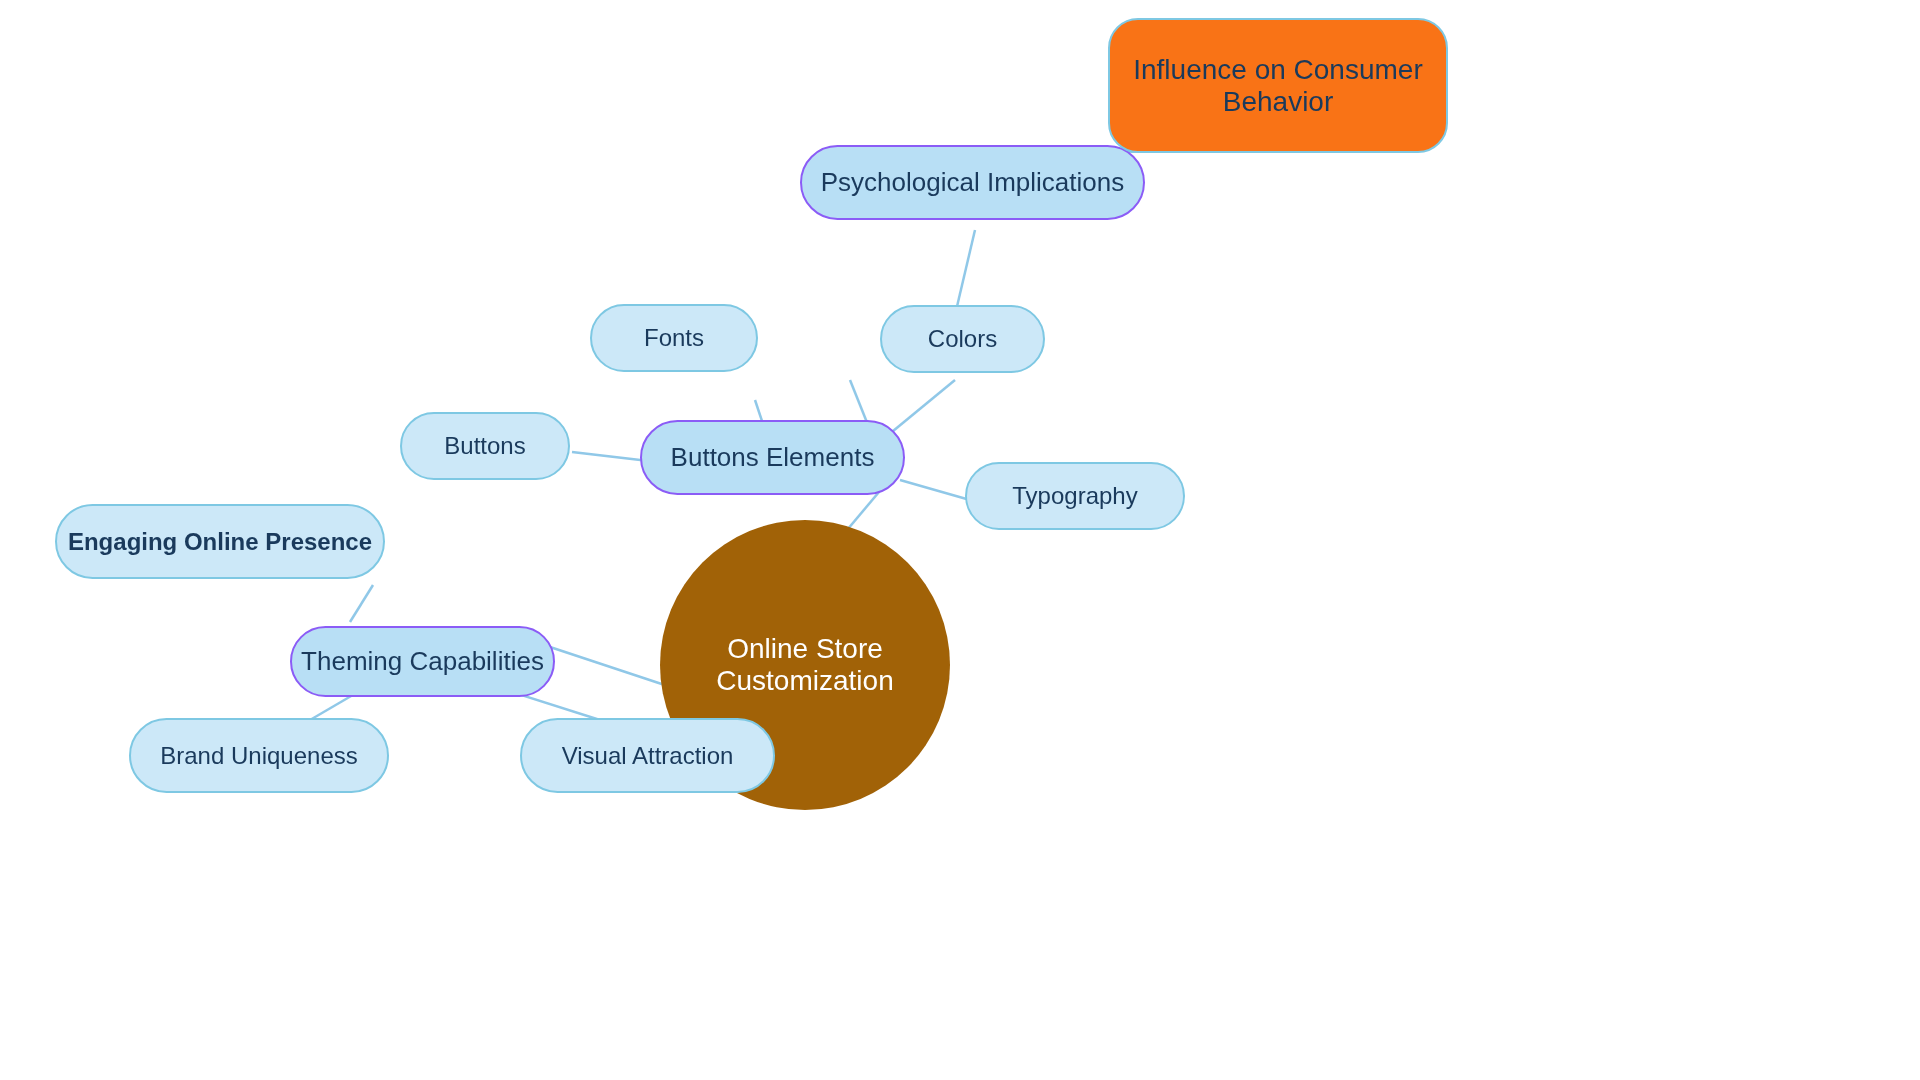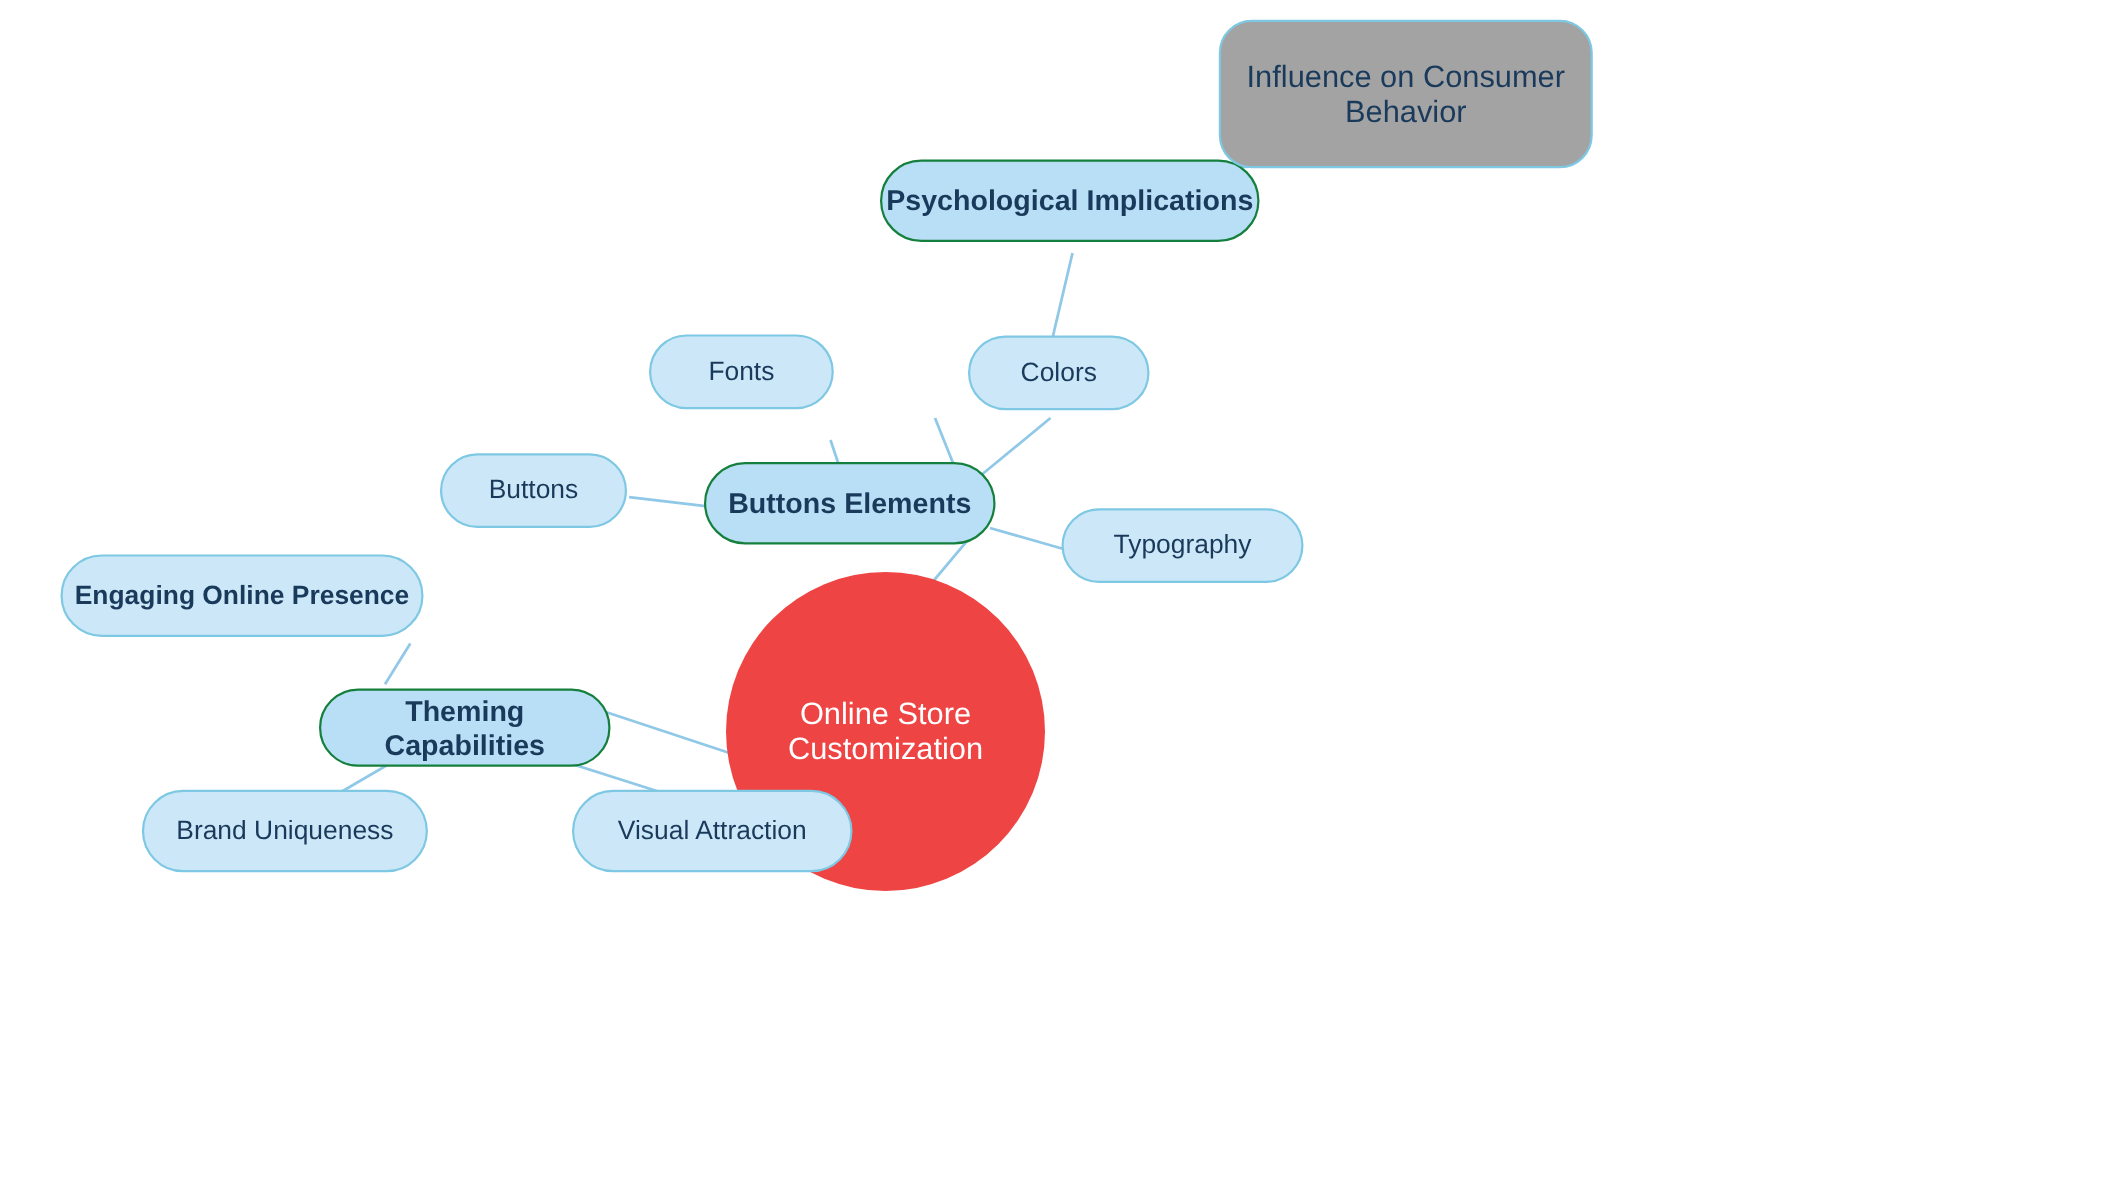--- a/index.html
+++ b/index.html
@@ -24,45 +24,45 @@
       position: absolute;
       display: flex;
       align-items: center;
       justify-content: center;
       text-align: center;
       border-radius: 50px;
       cursor: pointer;
     }
 
     .node-center {
-      background: #ef4444;
+      background: #a16207;
       color: #ffffff;
       border-radius: 50%;
       font-size: 28px;
       font-weight: 500;
     }
 
     .node-primary {
       background: #b8dff5;
       color: #1a3a5c;
-      border: 2px solid #15803d;
+      border: 2px solid #8b5cf6;
       font-size: 26px;
-      font-weight: 700;
+      font-weight: 400;
     }
 
     .node-secondary {
       background: #cce8f8;
       color: #1a3a5c;
       border: 2px solid #7ec8e3;
       font-size: 24px;
       font-weight: 400;
     }
 
     .node-large {
-      background: #a3a3a3;
+      background: #f97316;
       color: #1a3a5c;
       border: 2px solid #7ec8e3;
       font-size: 28px;
       font-weight: 500;
     }
   </style>
 </head>
 <body>
 
 <svg id="mind-map-lines">

